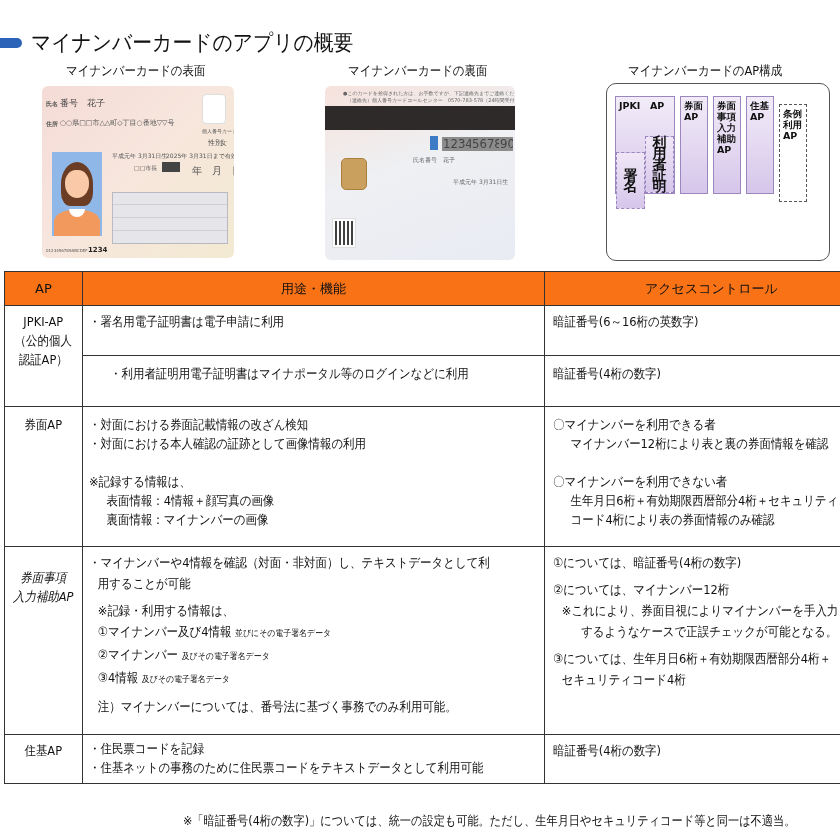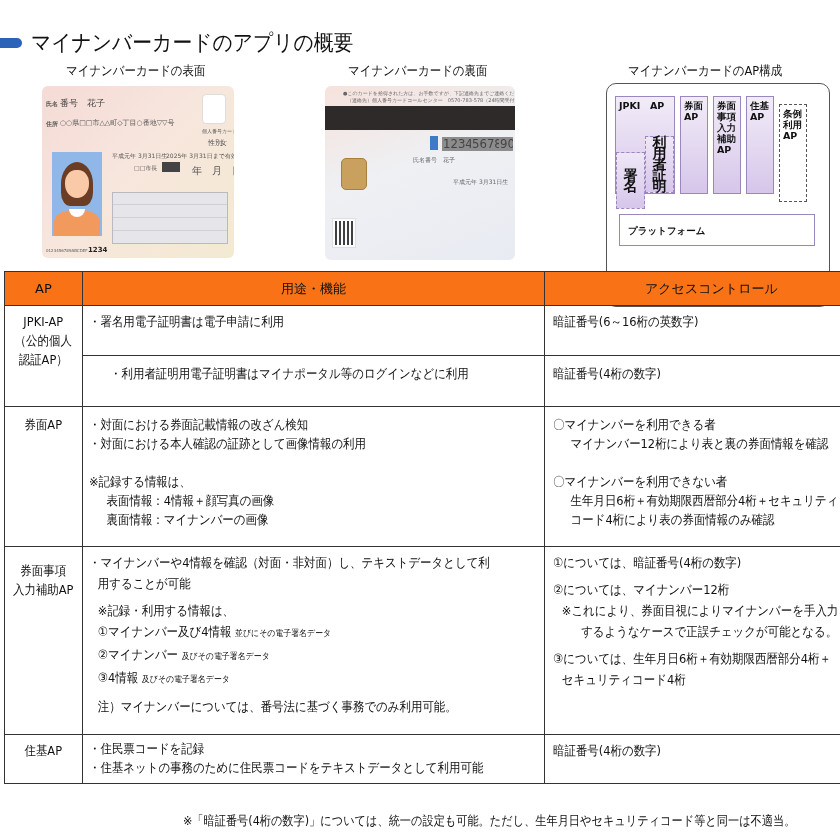--- a/index.html
+++ b/index.html
@@ -34,21 +34,21 @@
   .cb-chip { position: absolute; left: 16px; top: 72px; width: 26px; height: 32px; background: #c9a05e; border-radius: 5px; border: 1px solid #a97f3e; }
   .cb-num { position: absolute; top: 51px; height: 14px; background: #8c8c8c; color: #444; font-size: 13px; line-height: 14px; padding: 0 1px; font-family: "DejaVu Sans Condensed", "Liberation Sans", sans-serif; }
   .cb-small { position: absolute; font-size: 5px; color: #666; white-space: nowrap; }
   .cb-qr { position: absolute; left: 8px; top: 133px; width: 22px; height: 28px;
     background:
       repeating-linear-gradient(90deg, #222 0 2px, #fff 2px 4px),
       #fff; opacity: 0.85; border: 2px solid #fff; outline: 1px solid #ddd; }
   .cb-icon { position: absolute; left: 105px; top: 50px; width: 8px; height: 14px; background: #3f7ac6; }
 
   
-  .ap-frame { position: absolute; left: 606px; top: 83px; width: 224px; height: 224px; border: 1.5px solid #555; border-radius: 10px; background: #fff; text-decoration: underline; }
+  .ap-frame { position: absolute; left: 606px; top: 83px; width: 224px; height: 178px; border: 1.5px solid #555; border-radius: 10px; background: #fff; text-decoration: underline; }
   .ap-box { position: absolute; background: linear-gradient(180deg, #f2ecf8 0%, #d6c6ea 100%); border: 1.5px solid #9b86bf; font-size: 9.5px; font-weight: bold; line-height: 11px; color: #111; padding: 3px 3px; }
   .ap-box.dashed { background: #fff; border: 1.5px dashed #555; }
   .ap-sub { position: absolute; border: 1.5px dashed #9b86bf; background: linear-gradient(180deg, #efe7f7 0%, #d6c6ea 100%); font-size: 14px; font-weight: bold; line-height: 11px; display: flex; align-items: center; justify-content: center; text-align: center; }
   .ap-platform { position: absolute; left: 12px; top: 130px; width: 196px; height: 32px; background: #fff; border: 1.5px solid #9b86bf; font-size: 9.5px; font-weight: bold; padding: 10px 0 0 8px; }
 
   
   .tbl { position: absolute; left: 4px; top: 271px; width: 831px; border-collapse: collapse; }
   .tbl td, .tbl th { border: 1.5px solid #333; vertical-align: top; font-weight: normal; font-size: 13px; line-height: 19px; }
   .tbl th { background: #f97316; height: 34px; vertical-align: middle; text-align: center; }
   .c1 { width: 87px; padding: 6px 0 0 8px; text-align: center; }
@@ -119,21 +119,20 @@
 <div class="ap-frame">
   <div class="ap-box" style="left:8px;top:12px;width:60px;height:98px;">
     <span>JPKI　AP</span>
   </div>
   <div class="ap-sub" style="left:9px;top:68px;width:29px;height:57px;">署名</div>
   <div class="ap-sub" style="left:38px;top:52px;width:29px;height:57px;padding:0 3px;">利用者証明</div>
   <div class="ap-box" style="left:73px;top:12px;width:28px;height:98px;">券面AP</div>
   <div class="ap-box" style="left:106px;top:12px;width:28px;height:98px;">券面事項入力補助AP</div>
   <div class="ap-box" style="left:139px;top:12px;width:28px;height:98px;">住基AP</div>
   <div class="ap-box dashed" style="left:172px;top:20px;width:28px;height:98px;">条例利用AP</div>
-  <div class="ap-platform">プラットフォーム</div>
 </div>
 
 <table class="tbl">
   <tbody>
       <tr>
     <th class="c1" style="padding:0;">AP</th>
     <th class="c2" style="padding:0;">用途・機能</th>
     <th class="c3" style="padding:0;">アクセスコントロール</th>
   </tr>
 
@@ -175,21 +174,21 @@
       <span class="line">〇マイナンバーを利用できる者</span>
       <span class="line ind2">マイナンバー12桁により表と裏の券面情報を確認</span>
       <span class="gap"></span>
       <span class="line">〇マイナンバーを利用できない者</span>
       <span class="line ind2">生年月日6桁＋有効期限西暦部分4桁＋セキュリティ</span>
       <span class="line ind2">コード4桁により表の券面情報のみ確認</span>
     </td>
   </tr>
 
   <tr style="height:188px;">
-    <td class="c1" style="padding-top:14px;">
+    <td class="c1" style="padding-top:21px;font-style:italic;">
       <span class="line">券面事項</span>
       <span class="line">入力補助AP</span>
     </td>
     <td class="c2" style="padding-top:5px;line-height:21px;">
       <span class="line" style="line-height:21px;">・マイナンバーや4情報を確認（対面・非対面）し、テキストデータとして利</span>
       <span class="line ind1" style="line-height:21px;">用することが可能</span>
       <span class="gap-s"></span>
       <span class="line ind1" style="line-height:21px;">※記録・利用する情報は、</span>
       <span class="line ind1" style="line-height:21px;"><span>①マイナンバー及び4情報</span> <span class="small">並びにその電子署名データ</span></span>
       <span class="line ind1" style="line-height:21px;"><span>②マイナンバー</span> <span class="small">及びその電子署名データ</span></span>

